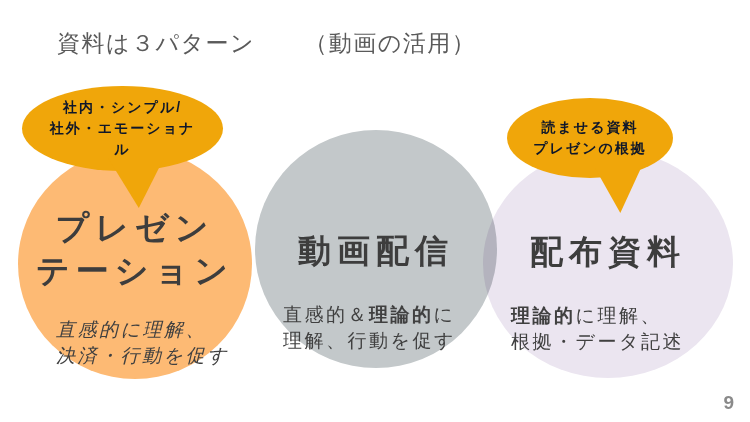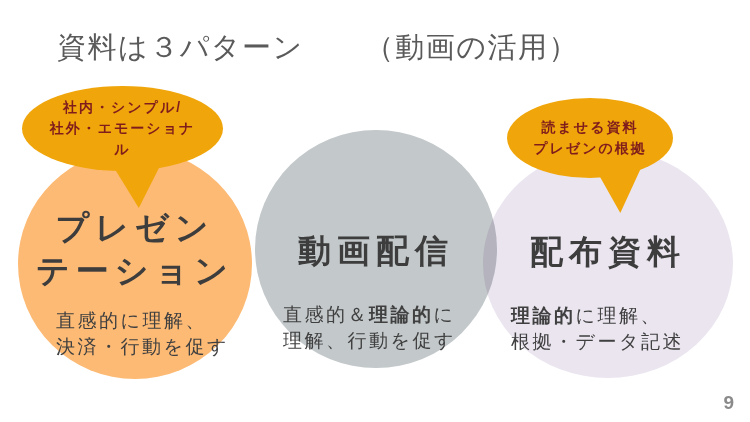--- a/index.html
+++ b/index.html
@@ -13,21 +13,21 @@
     height: 422px;
     background: #ffffff;
     overflow: hidden;
     font-family: "Liberation Sans", sans-serif;
   }
   .slide-title {
     position: absolute;
     left: 57px;
     top: 28px;
     margin: 0;
-    font-size: 29px;
+    font-size: 23px;
     font-weight: 400;
     letter-spacing: 1.5px;
     color: #5a5a5a;
     white-space: pre;
   }
   
   .circle {
     position: absolute;
     border-radius: 50%;
     mix-blend-mode: multiply;
@@ -53,37 +53,37 @@
   .circle-desc {
     position: absolute;
     font-size: 19px;
     letter-spacing: 2.5px;
     line-height: 1.35;
     color: #404040;
     white-space: pre-line;
     text-align: left;
   }
   .circle-desc b { font-weight: 700; }
-  .circle-1 .circle-desc { left: 38px; top: 159px; }
+  .circle-1 .circle-desc { left: 38px; top: 168px; font-style: italic; }
   .circle-2 .circle-desc { left: 28px; top: 172px; }
   .circle-3 .circle-desc { left: 28px; top: 154px; }
   
   .bubble {
     position: absolute;
     background: #f0a60a;
     border-radius: 50%;
     display: flex;
     align-items: center;
     justify-content: center;
     text-align: center;
     font-size: 14px;
     font-weight: 700;
     letter-spacing: 2px;
     line-height: 1.5;
-    color: #7f1d1d;
+    color: #0f172a;
     white-space: pre-line;
   }
   .bubble-1 { left: 22px;  top: 86px; width: 201px; height: 85px; }
   .bubble-2 { left: 262px; top: 88px; width: 159px; height: 76px; }
   .bubble-3 { left: 507px; top: 98px; width: 166px; height: 80px; justify-content: center; }
   .bubble-tail {
     position: absolute;
     background: #f0a60a;
     clip-path: polygon(0 0, 100% 0, 55% 100%);
   }

